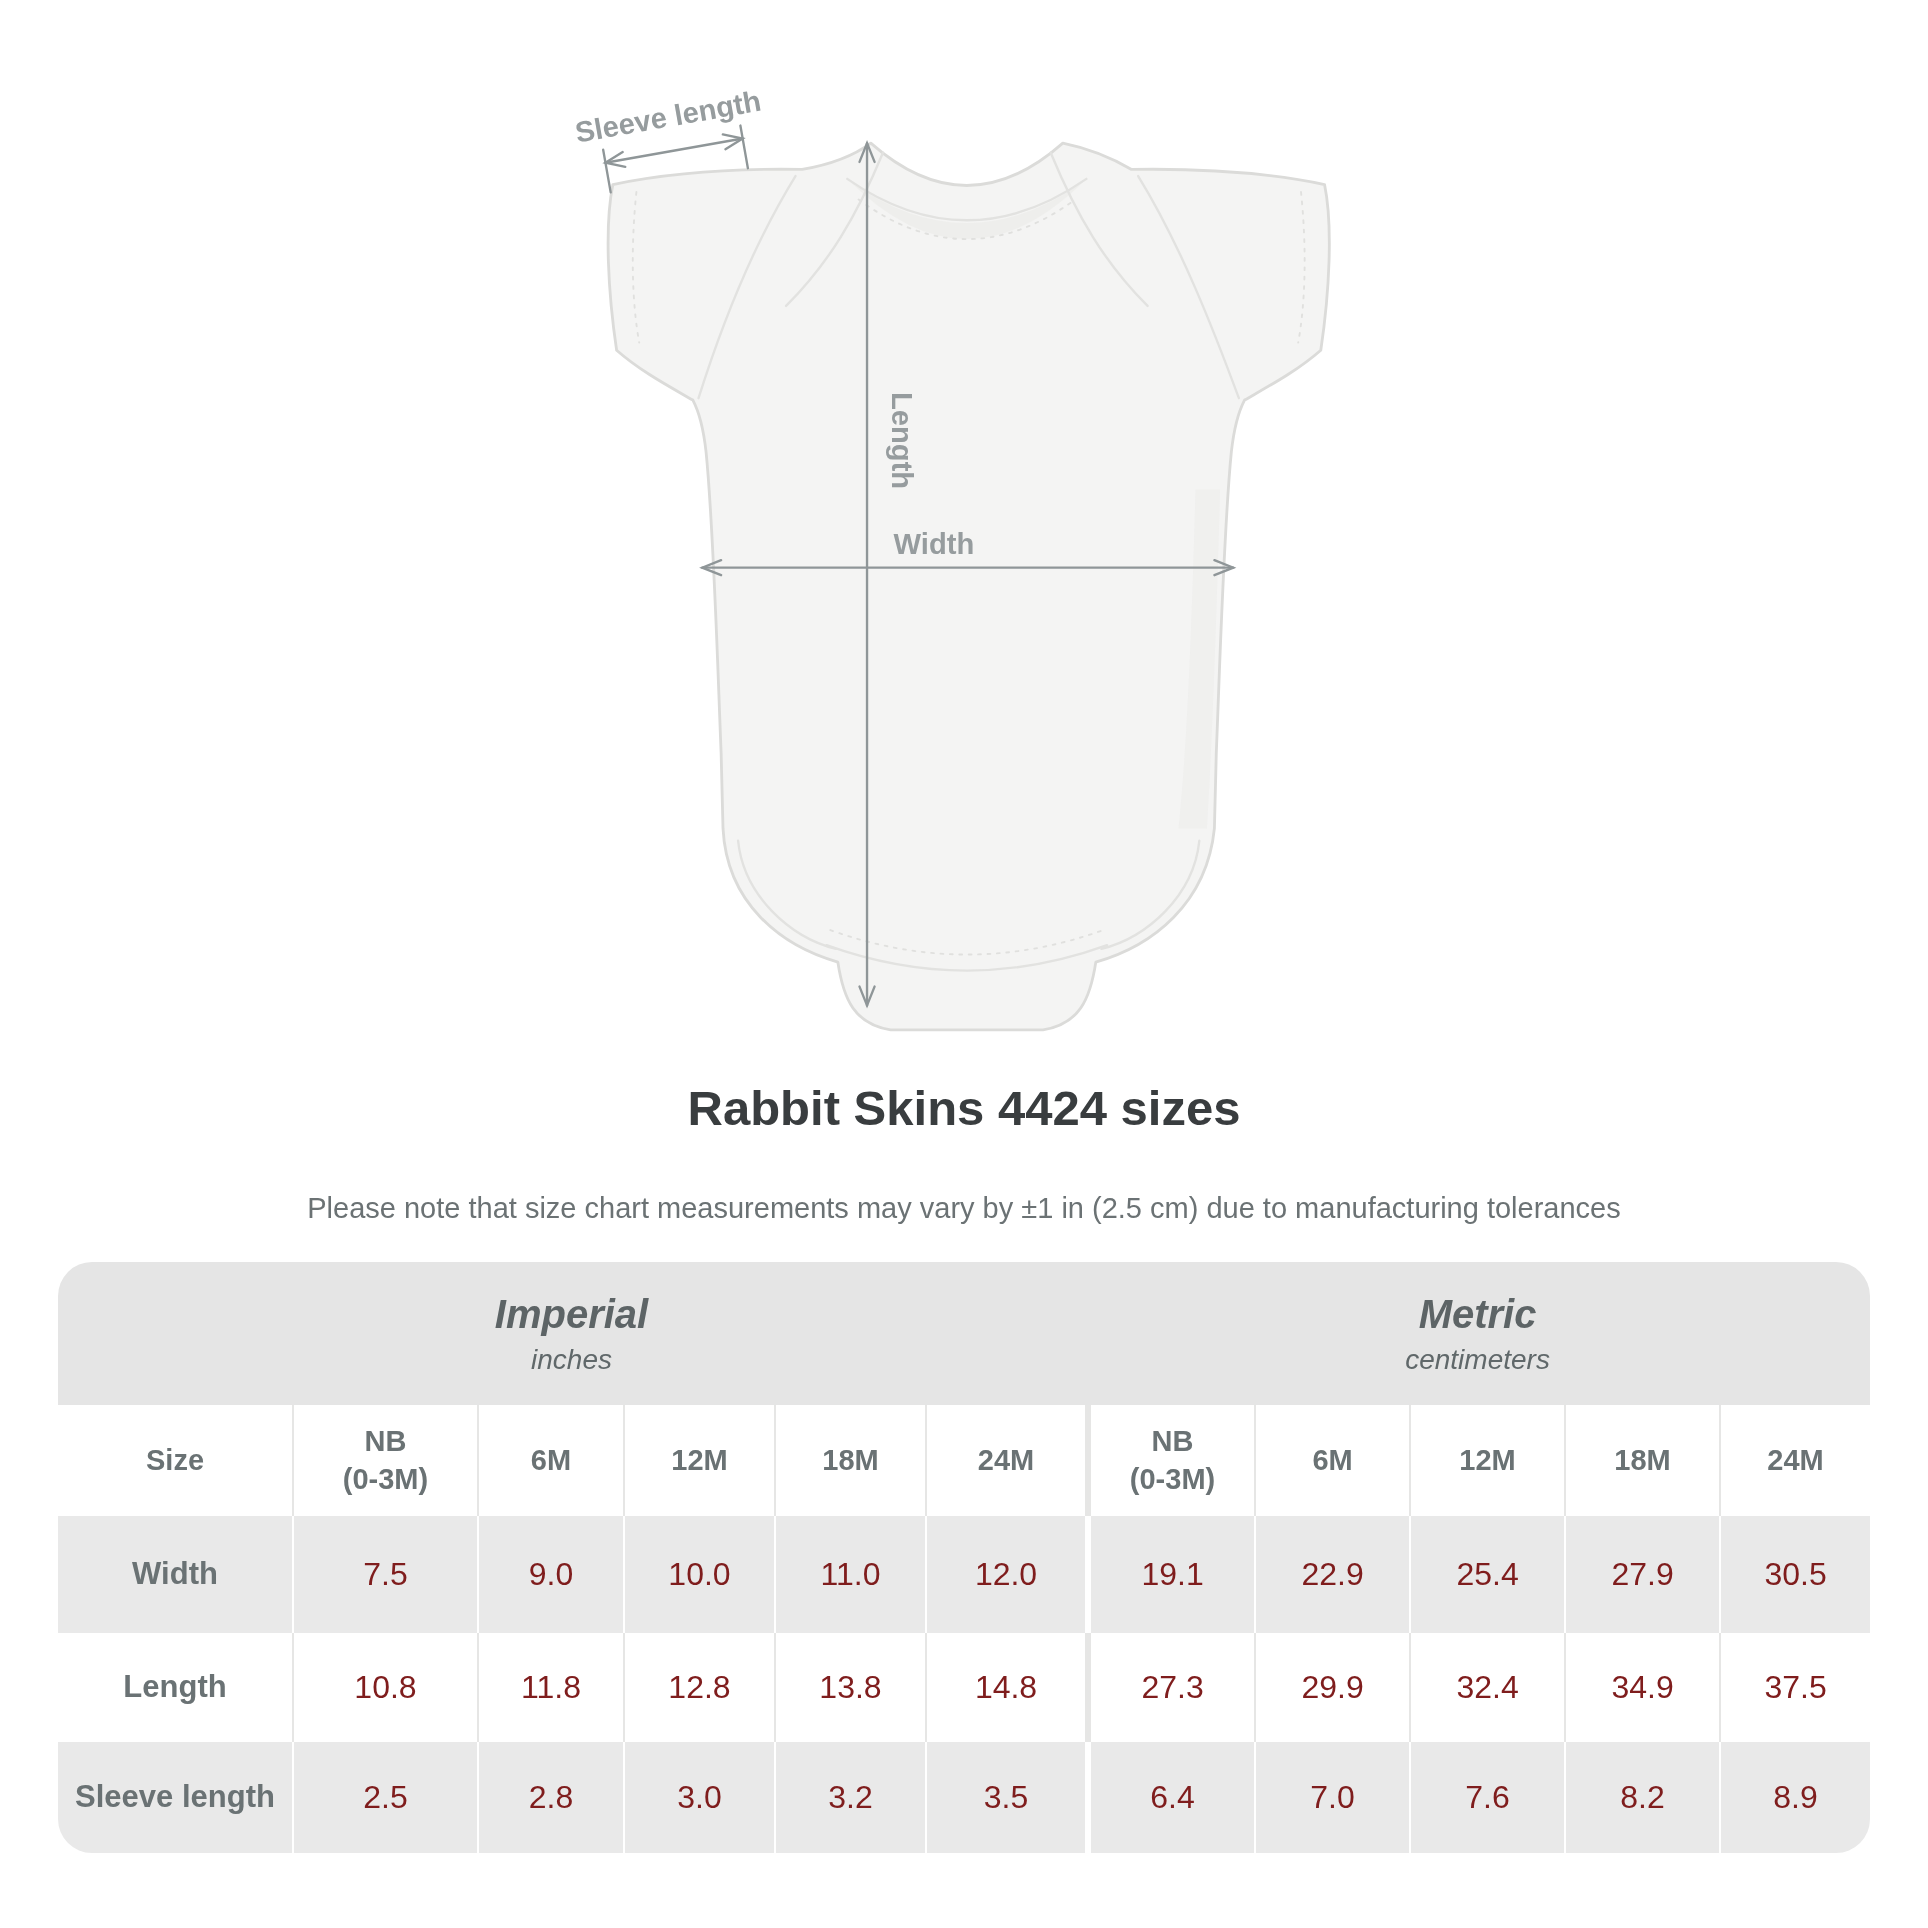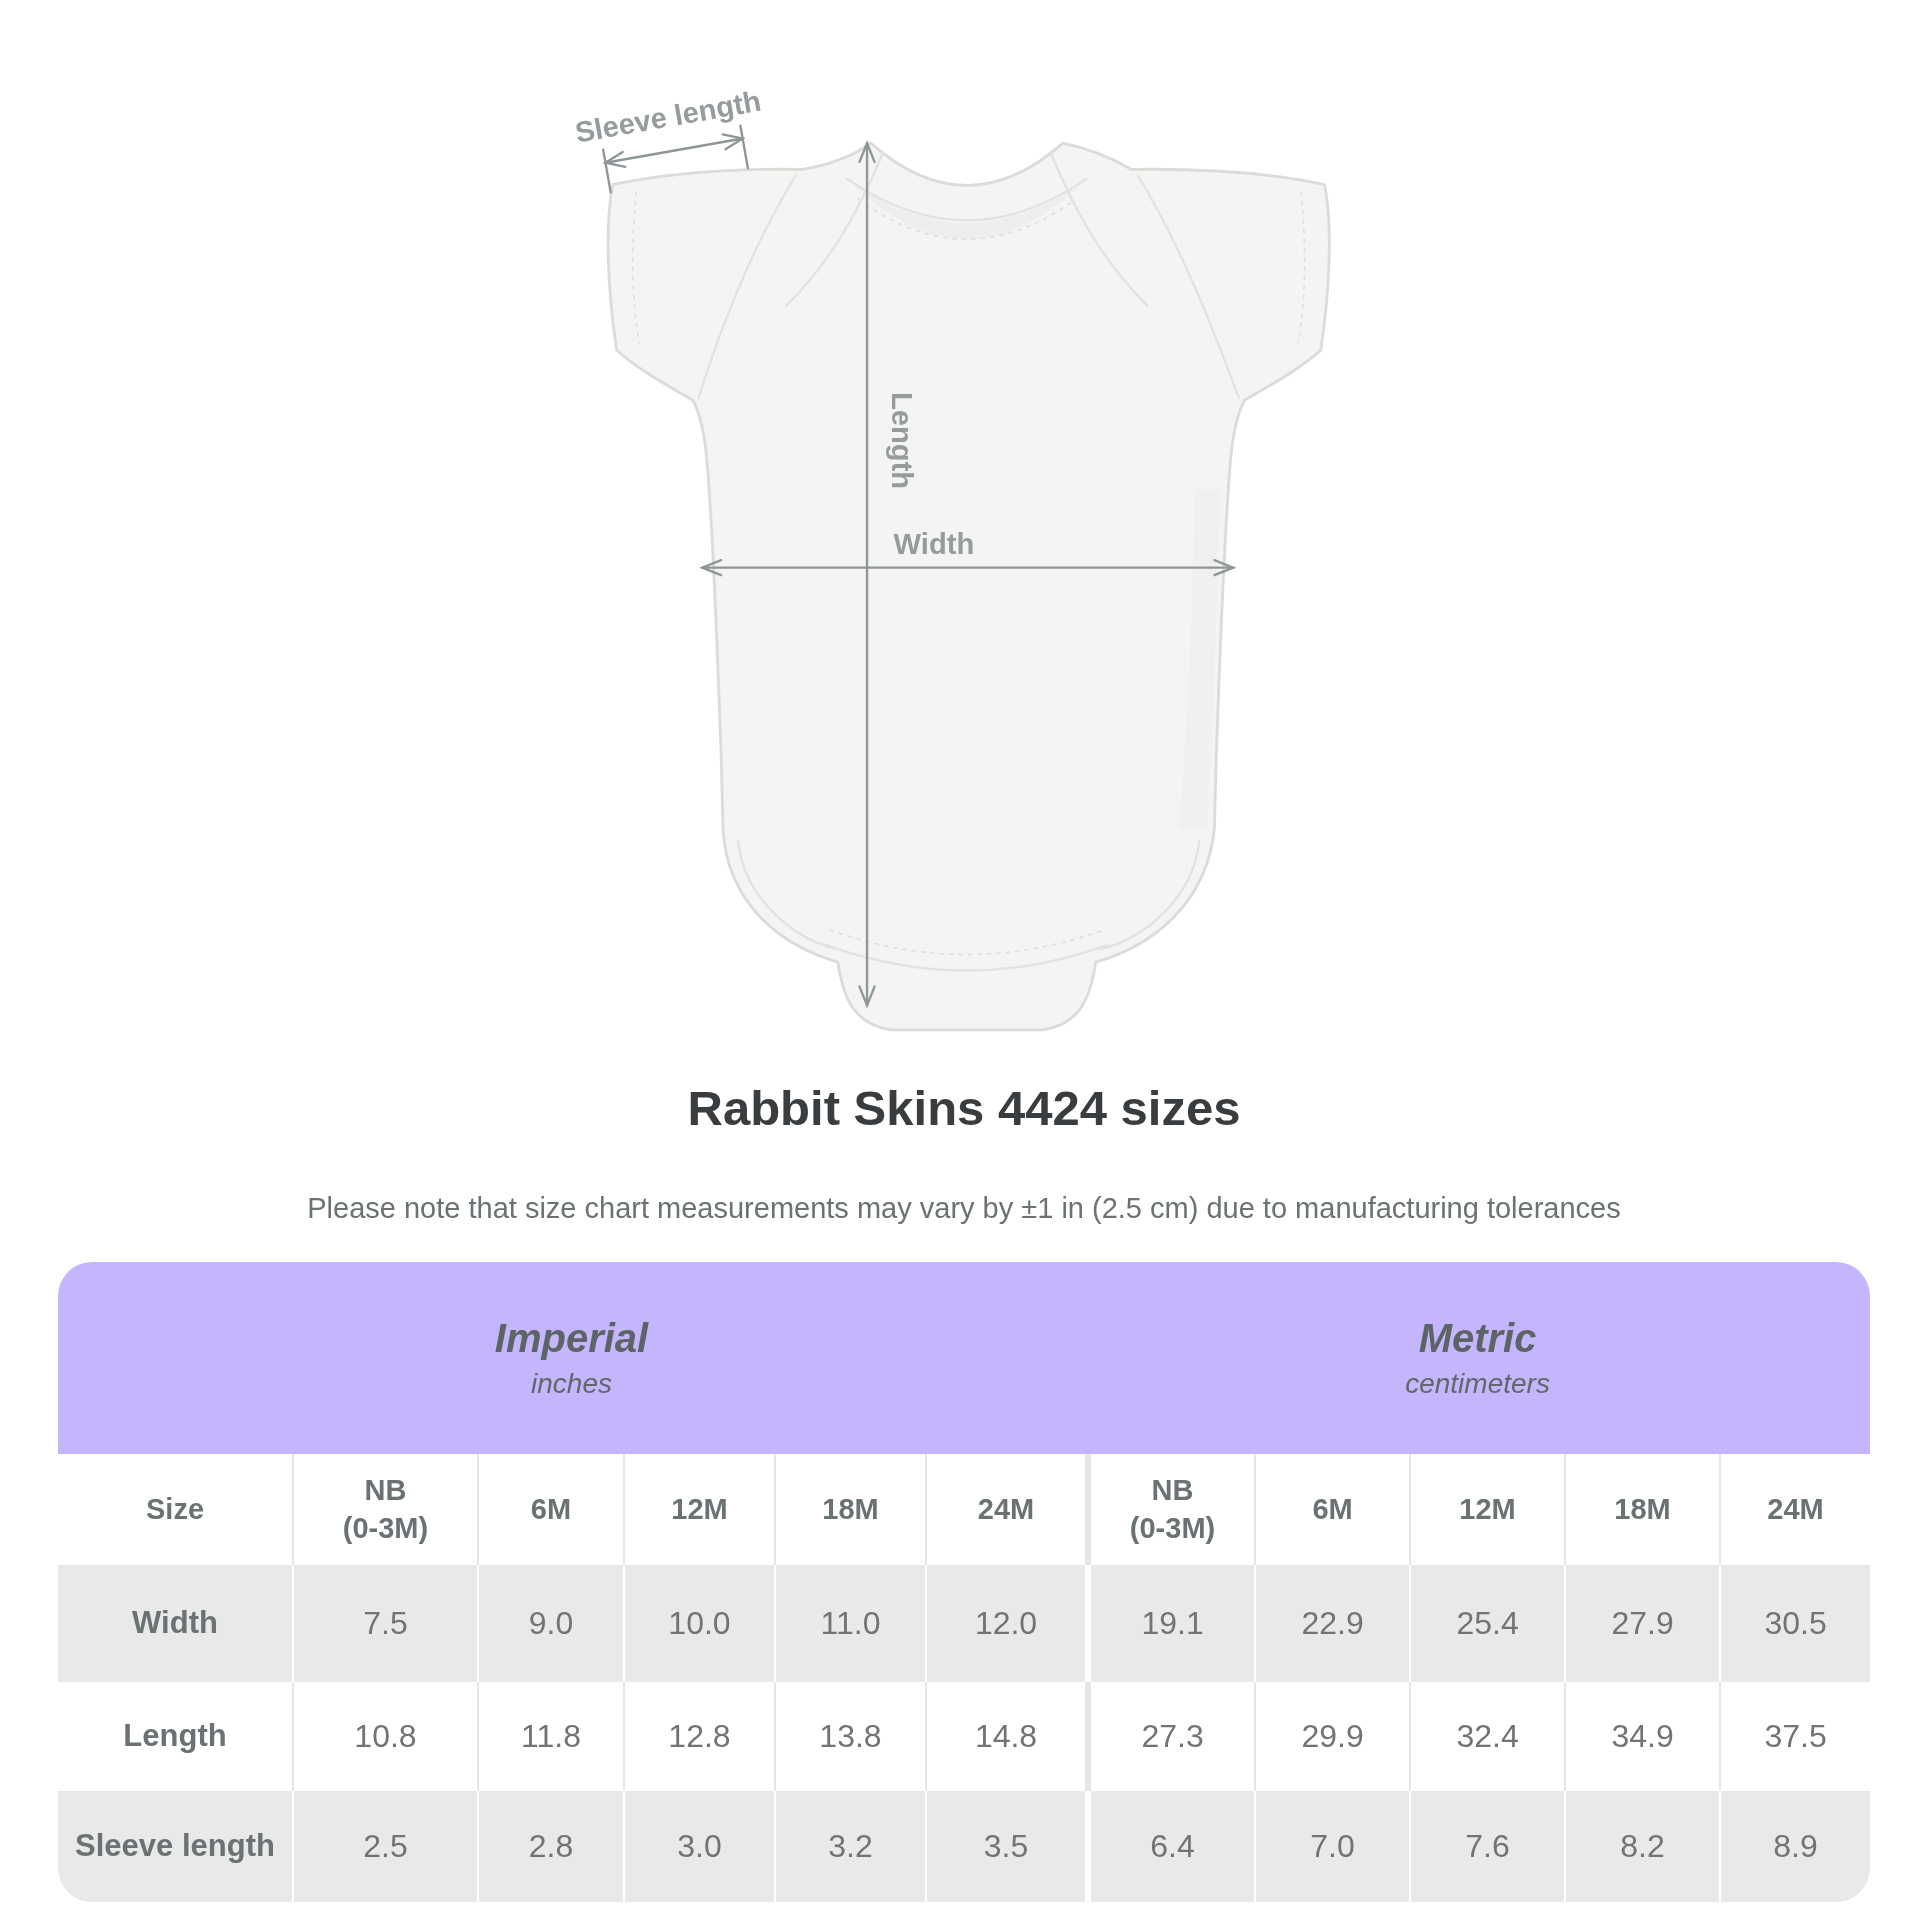--- a/index.html
+++ b/index.html
@@ -25,36 +25,36 @@
     font-size:29px;color:#6b7274;
   }
   
   table.size-table{
     position:absolute;left:58px;top:1262px;width:1812px;
     border-collapse:separate;border-spacing:0;table-layout:fixed;
   }
   .size-table td,.size-table th{
     text-align:center;vertical-align:middle;padding:0;margin:0;font-weight:normal;
   }
-  tr.band td{height:192px;background:#c4b5fd;}
+  tr.band td{height:143px;background:#e5e5e5;}
   td.corner-tl{border-top-left-radius:34px;}
   td.corner-tr{border-top-right-radius:34px;}
   .band-label{font-size:40px;font-weight:bold;font-style:italic;color:#5d6466;line-height:1;}
   .band-unit{font-size:28px;font-style:italic;color:#60686a;margin-top:12px;line-height:1;}
   tr.hdr th{height:111px;background:#ffffff;}
   tr.hdr th, th.row-label{
     font-size:29px;font-weight:bold;color:#6a7274;white-space:pre-line;line-height:1.3;
   }
   th.row-label{font-size:31px;}
   tr.r-width  :is(th,td){height:117px;}
   tr.r-length :is(th,td){height:109px;}
   tr.r-sleeve :is(th,td){height:111px;}
   tr.g :is(th,td){background:#e9e9e9;}
   tr.w :is(th,td){background:#ffffff;}
-  td.val{font-size:32px;color:#737373;}
+  td.val{font-size:32px;color:#7f1d1d;}
   tr.w :is(th,td):not(:first-child){border-left:2.8px solid #e6e6e5;}
   tr.g :is(th,td):not(:first-child){border-left:2.8px solid #ffffff;}
   .size-table .msep{border-left-width:6.6px !important;}
   tr.last th:first-child{border-bottom-left-radius:34px;}
   tr.last td:last-child{border-bottom-right-radius:34px;margin-left:12px;}
 </style>
 </head>
 <body>
 
 <div class="page">

